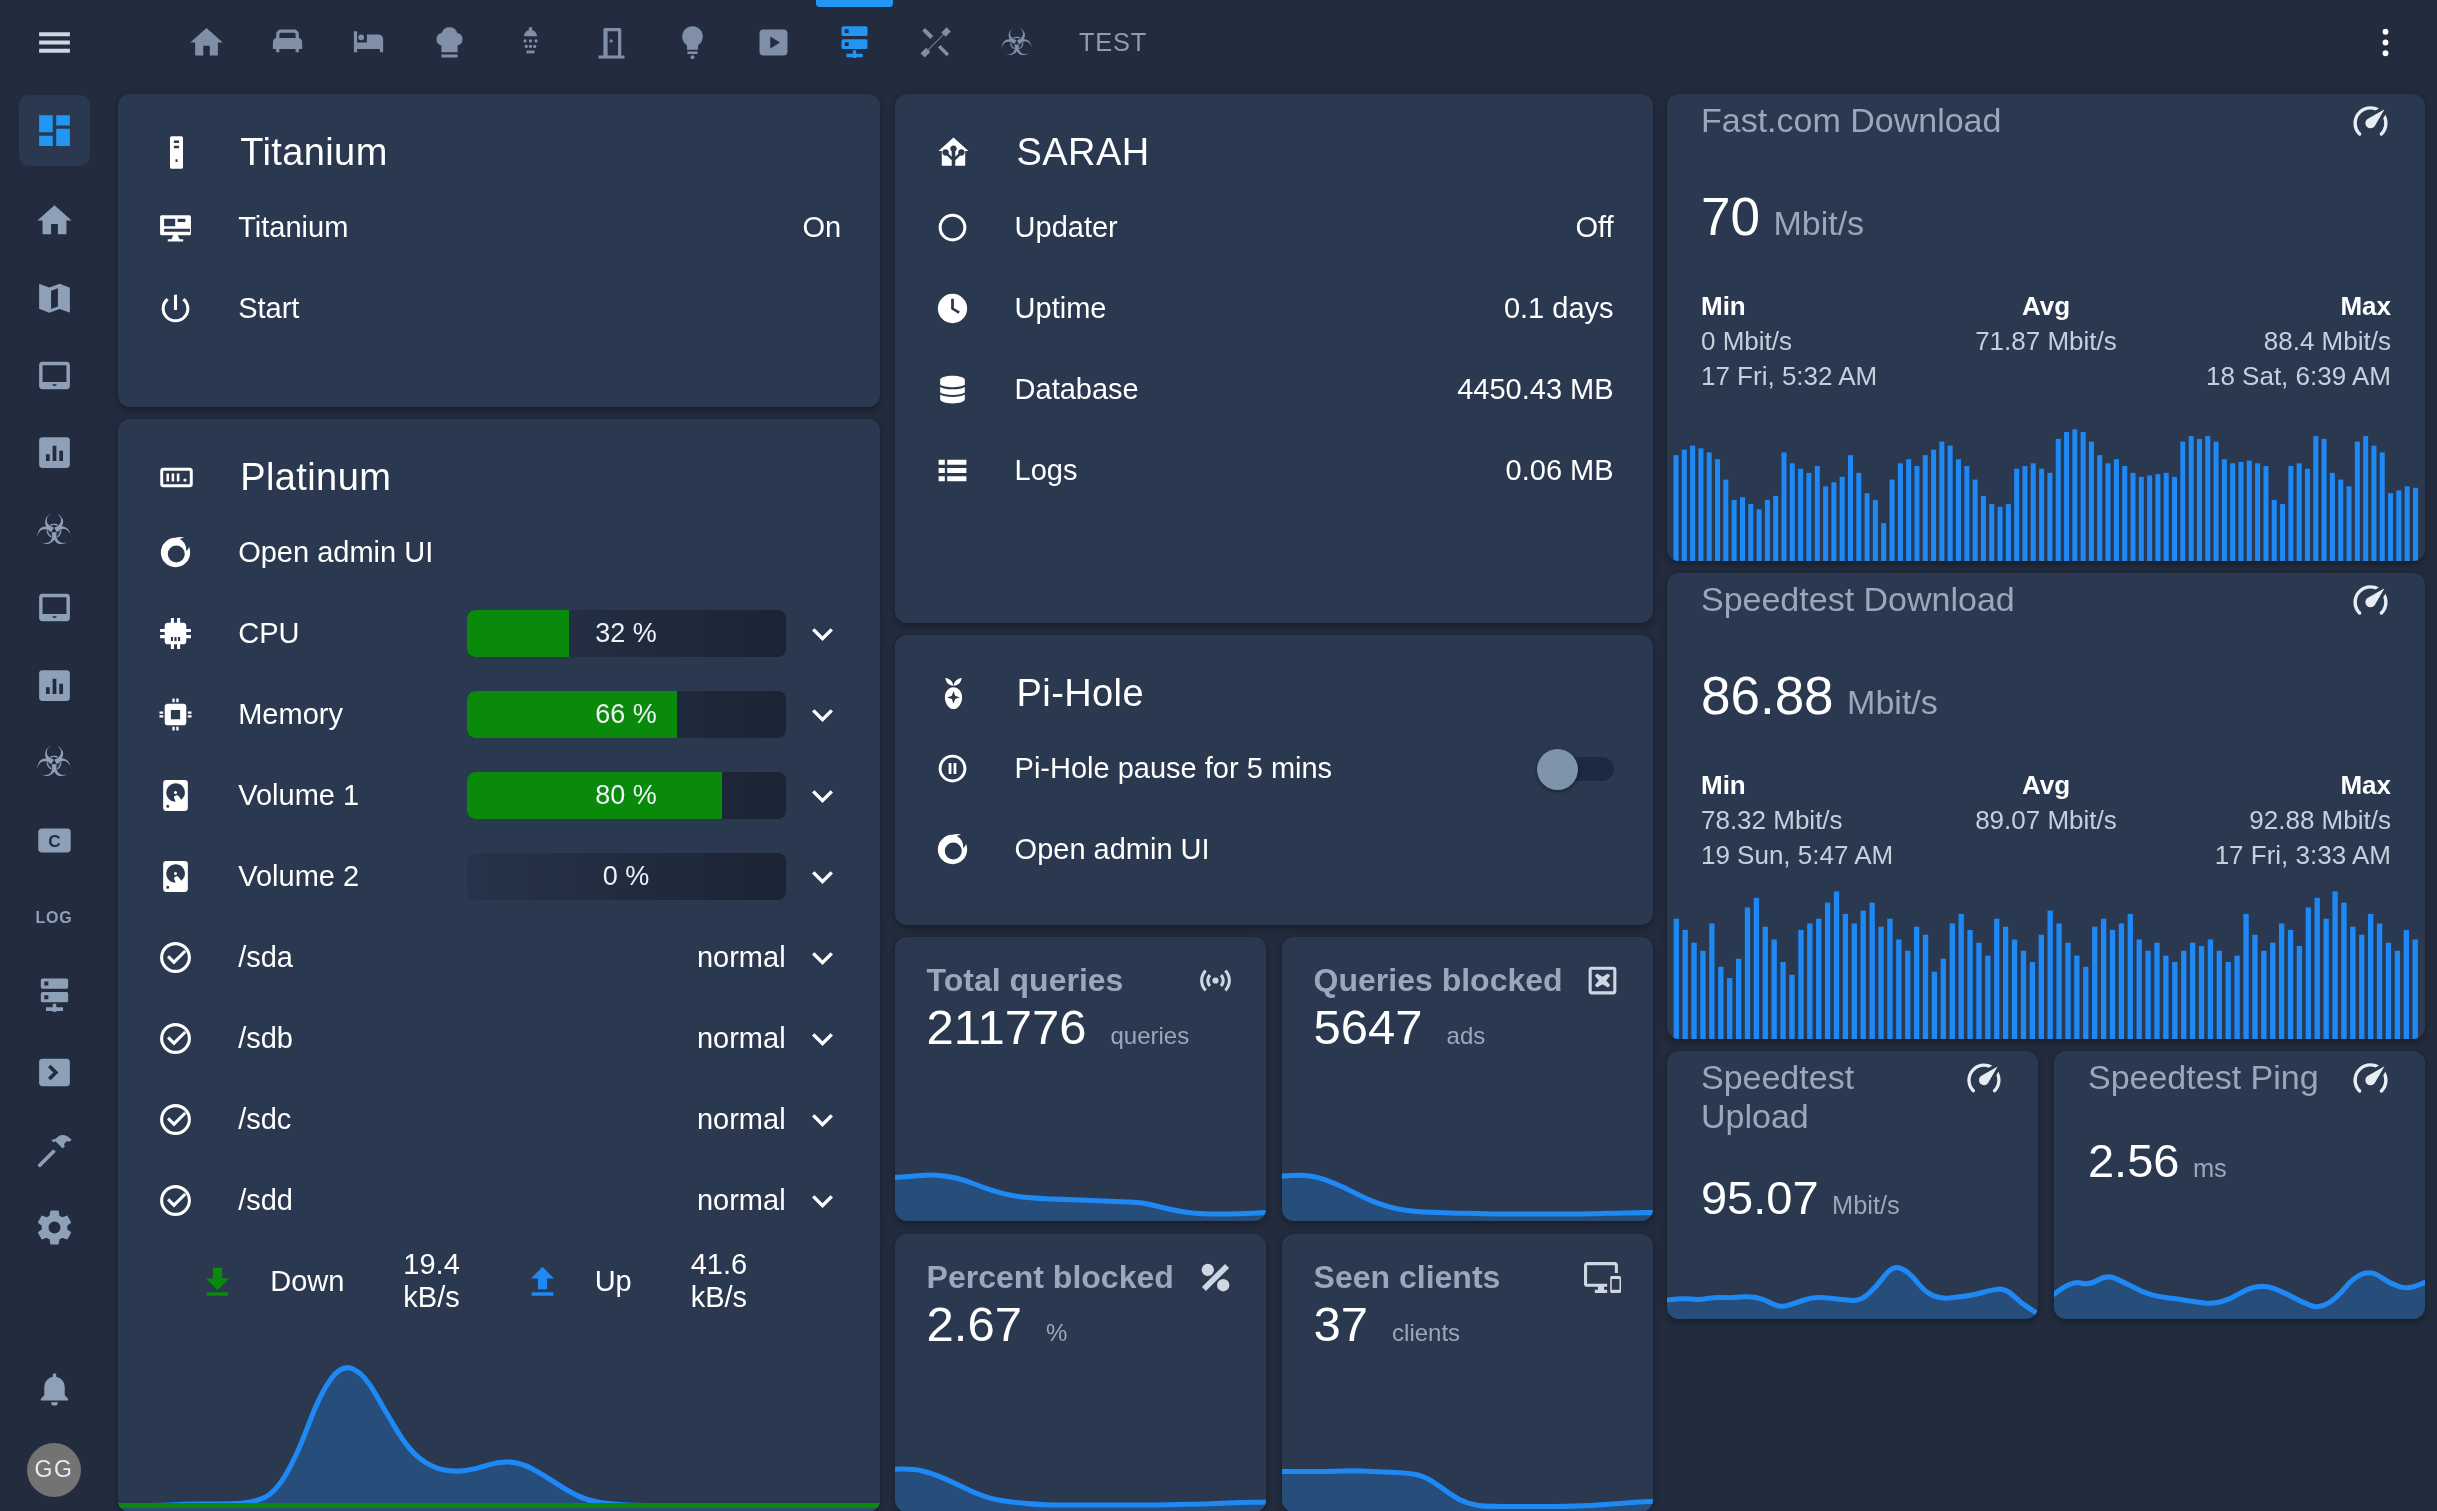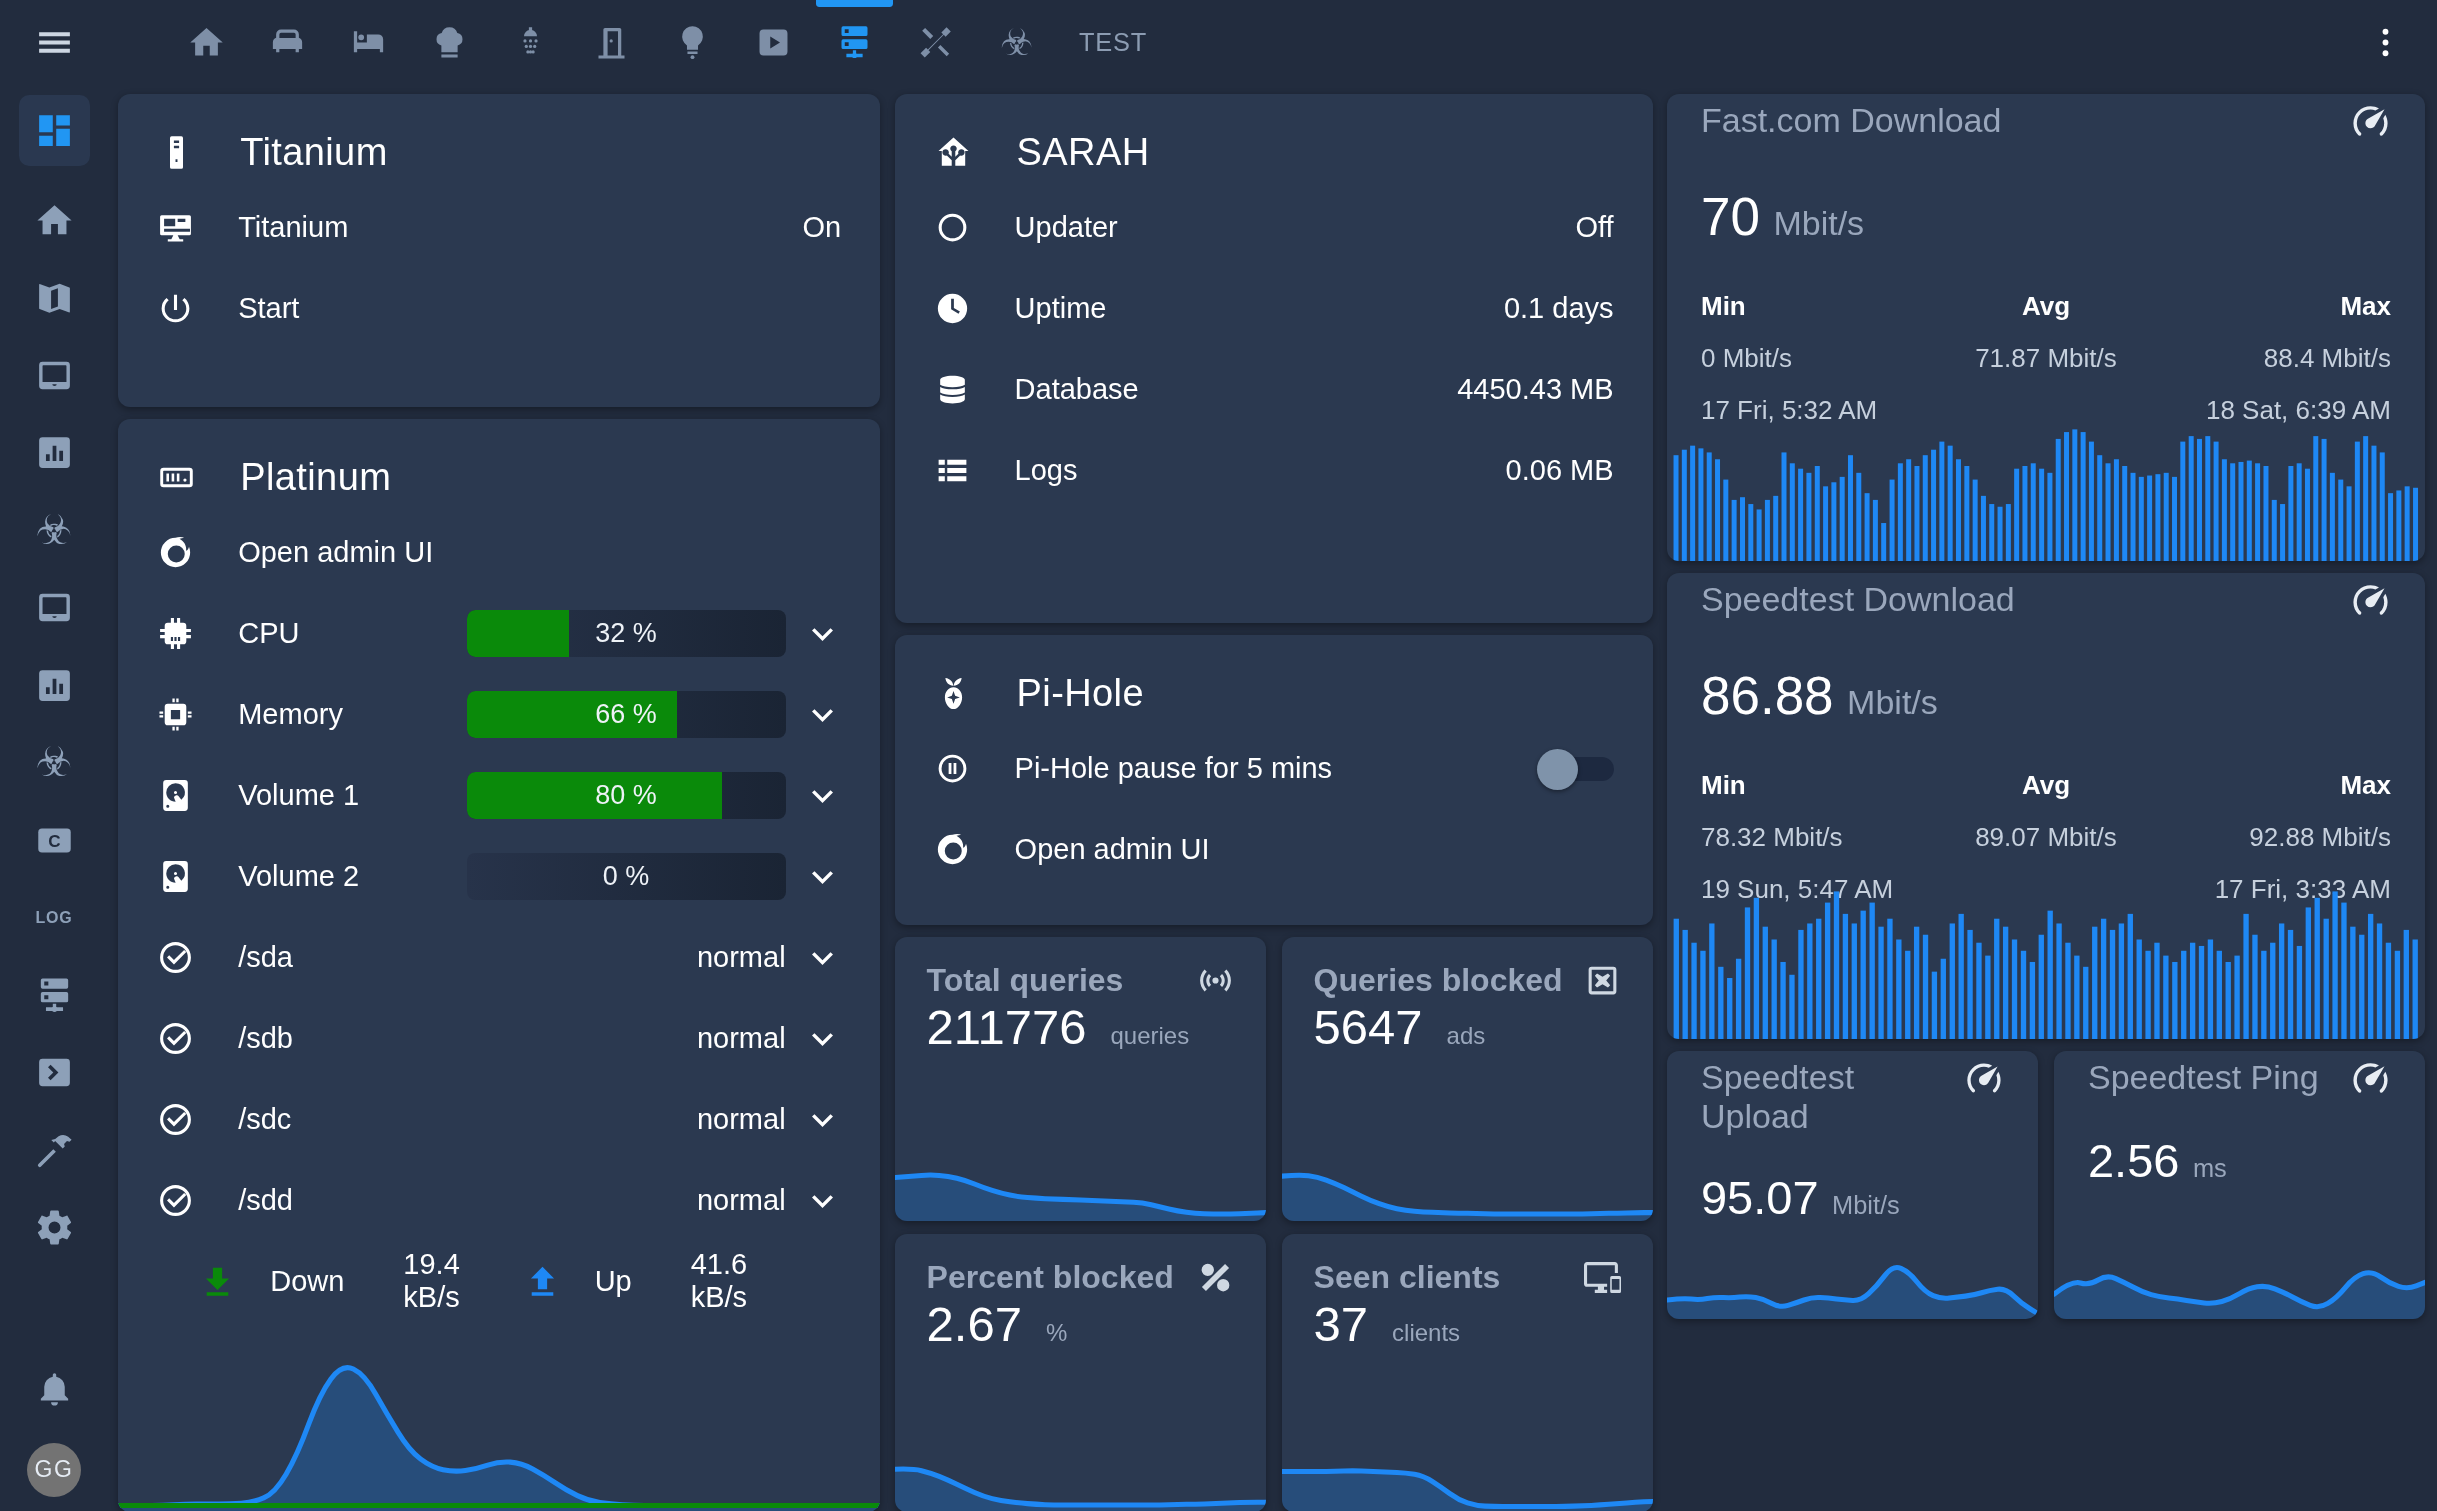--- a/index.html
+++ b/index.html
@@ -103,21 +103,21 @@
   .speed .num{font-size:53px;font-weight:400}
   .speed .unit{font-size:34px;color:var(--muted)}
   .speed.small .valrow{margin-top:34px}
   .speed.small .num{font-size:47px}
   .speed.small .unit{font-size:25.4px}
   .mam{display:flex;margin-top:44px}
   .mam .m{flex:1}
   .mam .m.c{text-align:center}
   .mam .m.r{text-align:right}
   .mam .l{font-size:26px;font-weight:bold}
-  .mam .v{font-size:26px;color:var(--dim);margin-top:21px}
+  .mam .v{font-size:26px;color:var(--dim);margin-top:4px}
   .barchart{position:absolute;left:5.1px;right:5.1px;bottom:0;height:135px}
   .barchart.tall{height:151px}
   .areachart{position:absolute;left:0;right:0;bottom:0;height:106px}
   .duo{display:flex;gap:16px}
   .duo .card{flex:1}
 </style>
 </head>
 <body>
 
 <header class="topbar">

